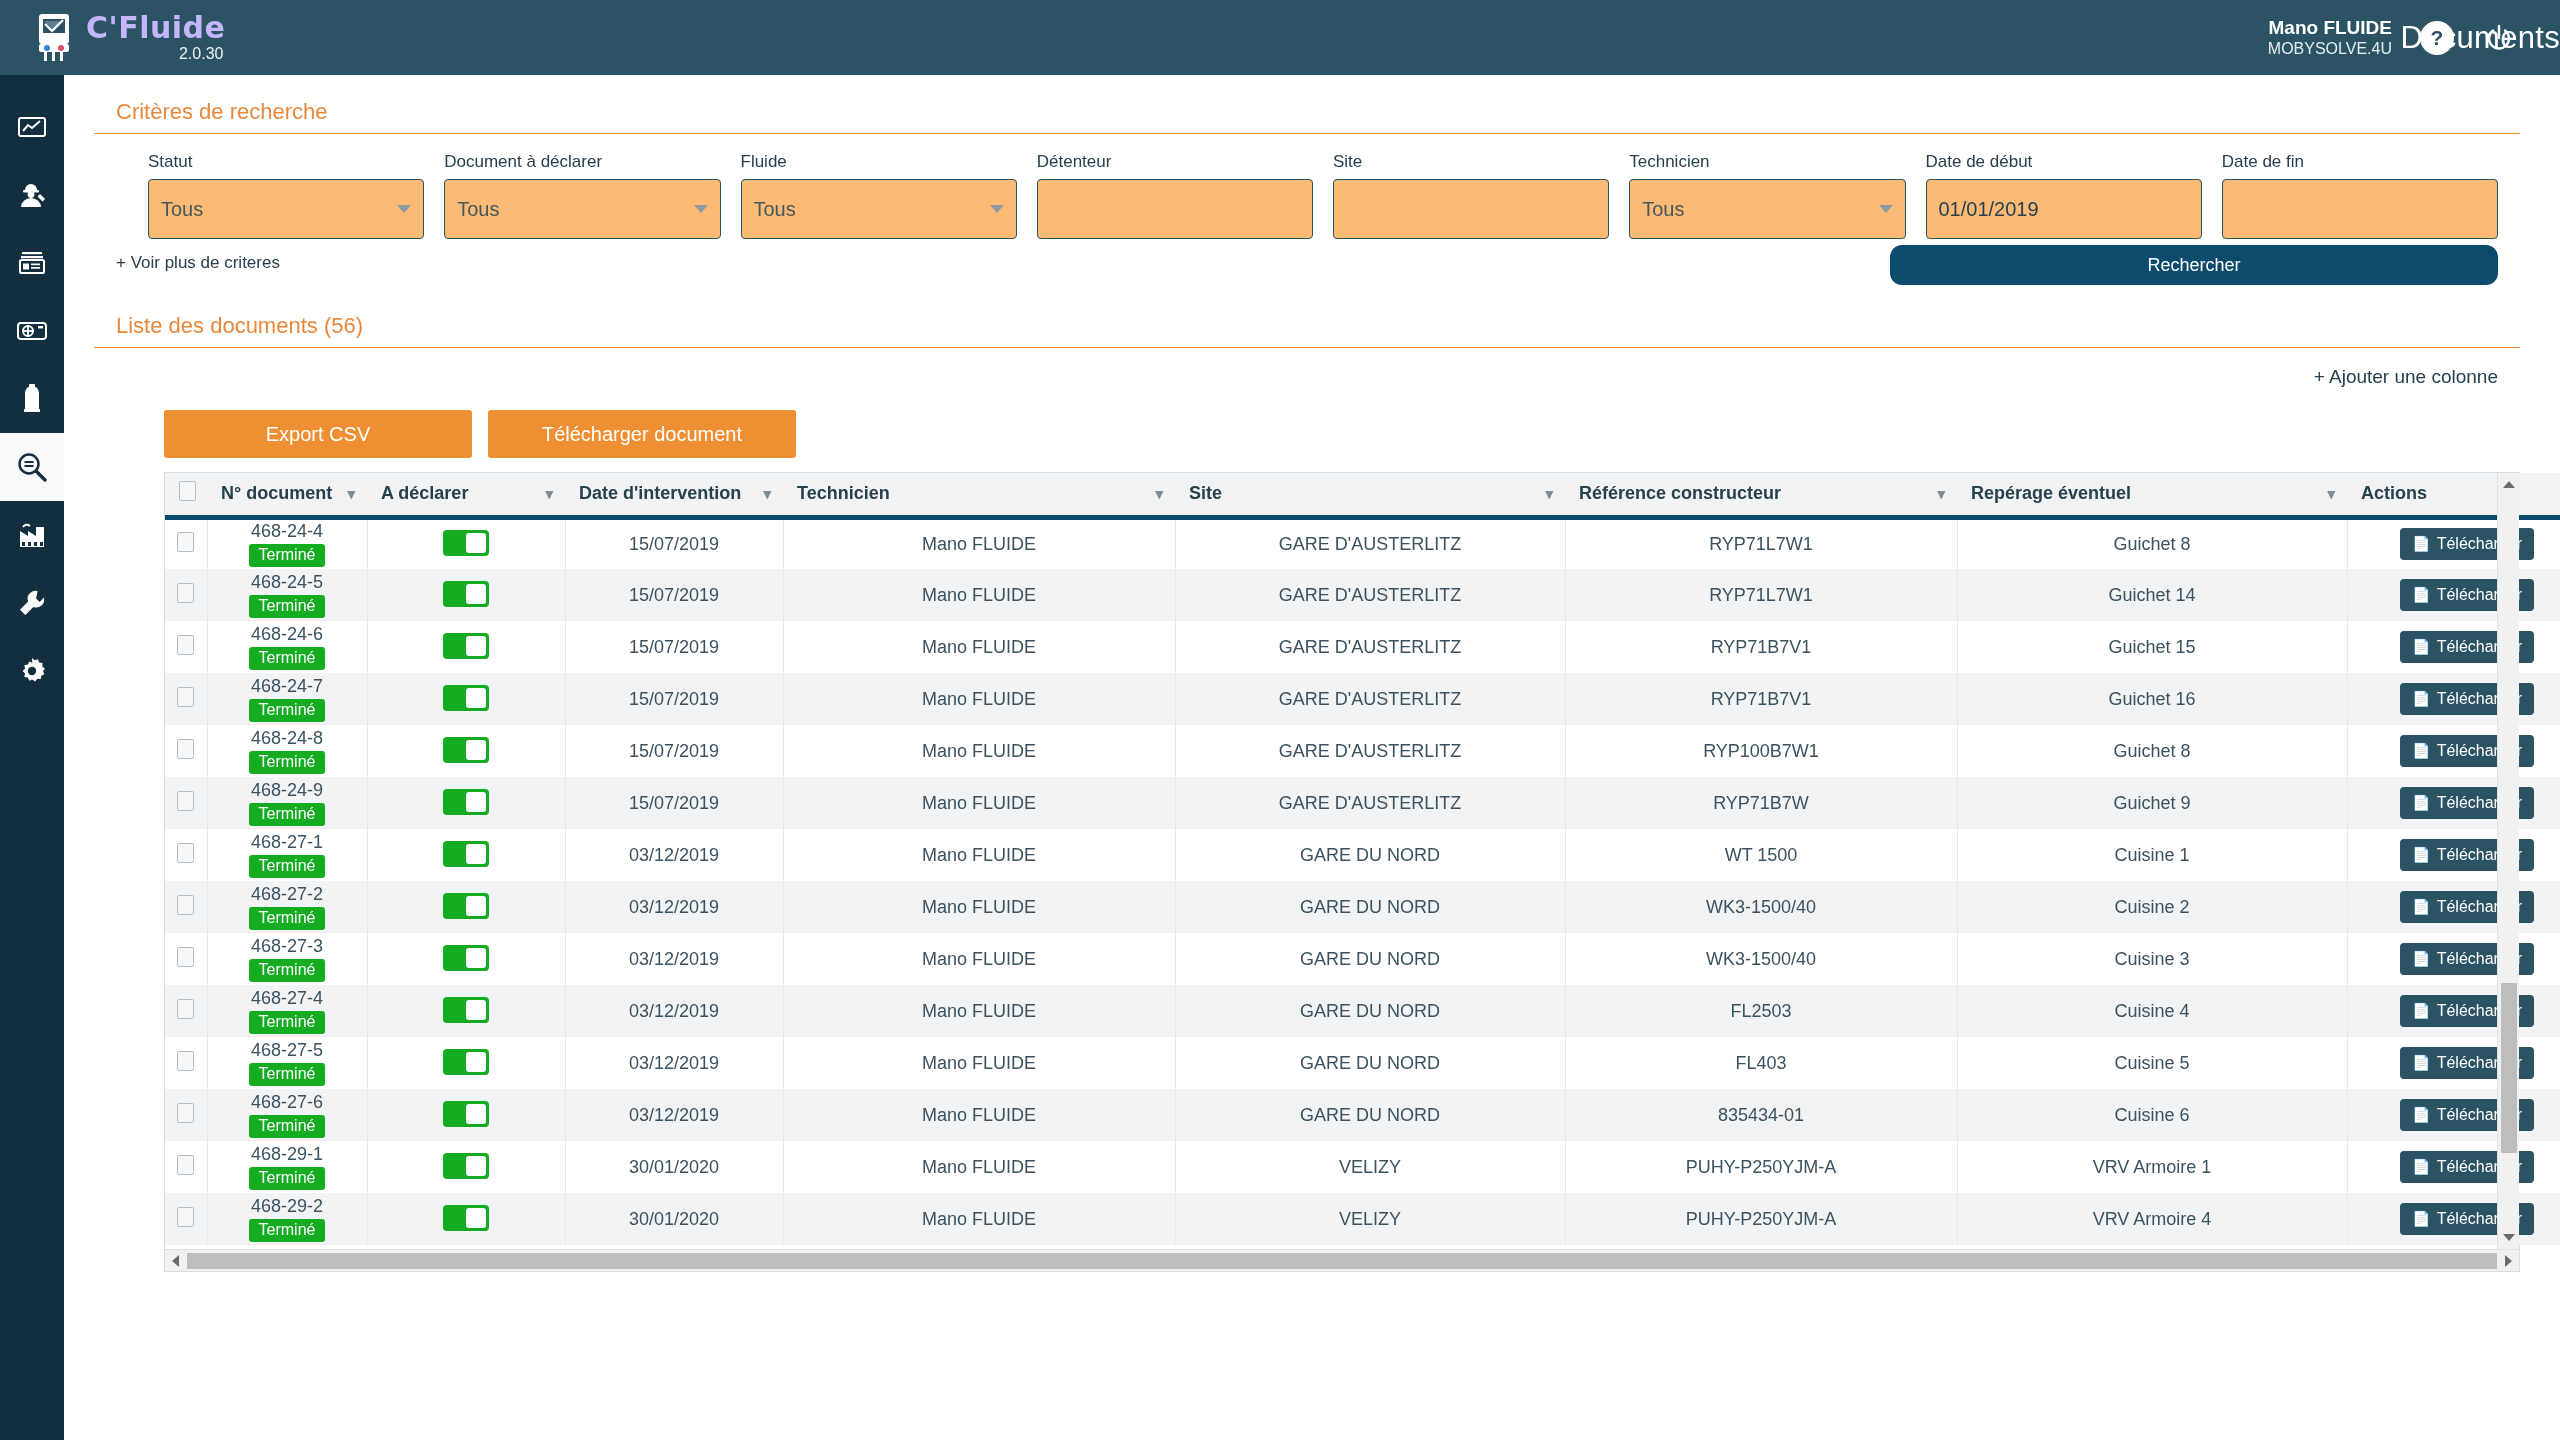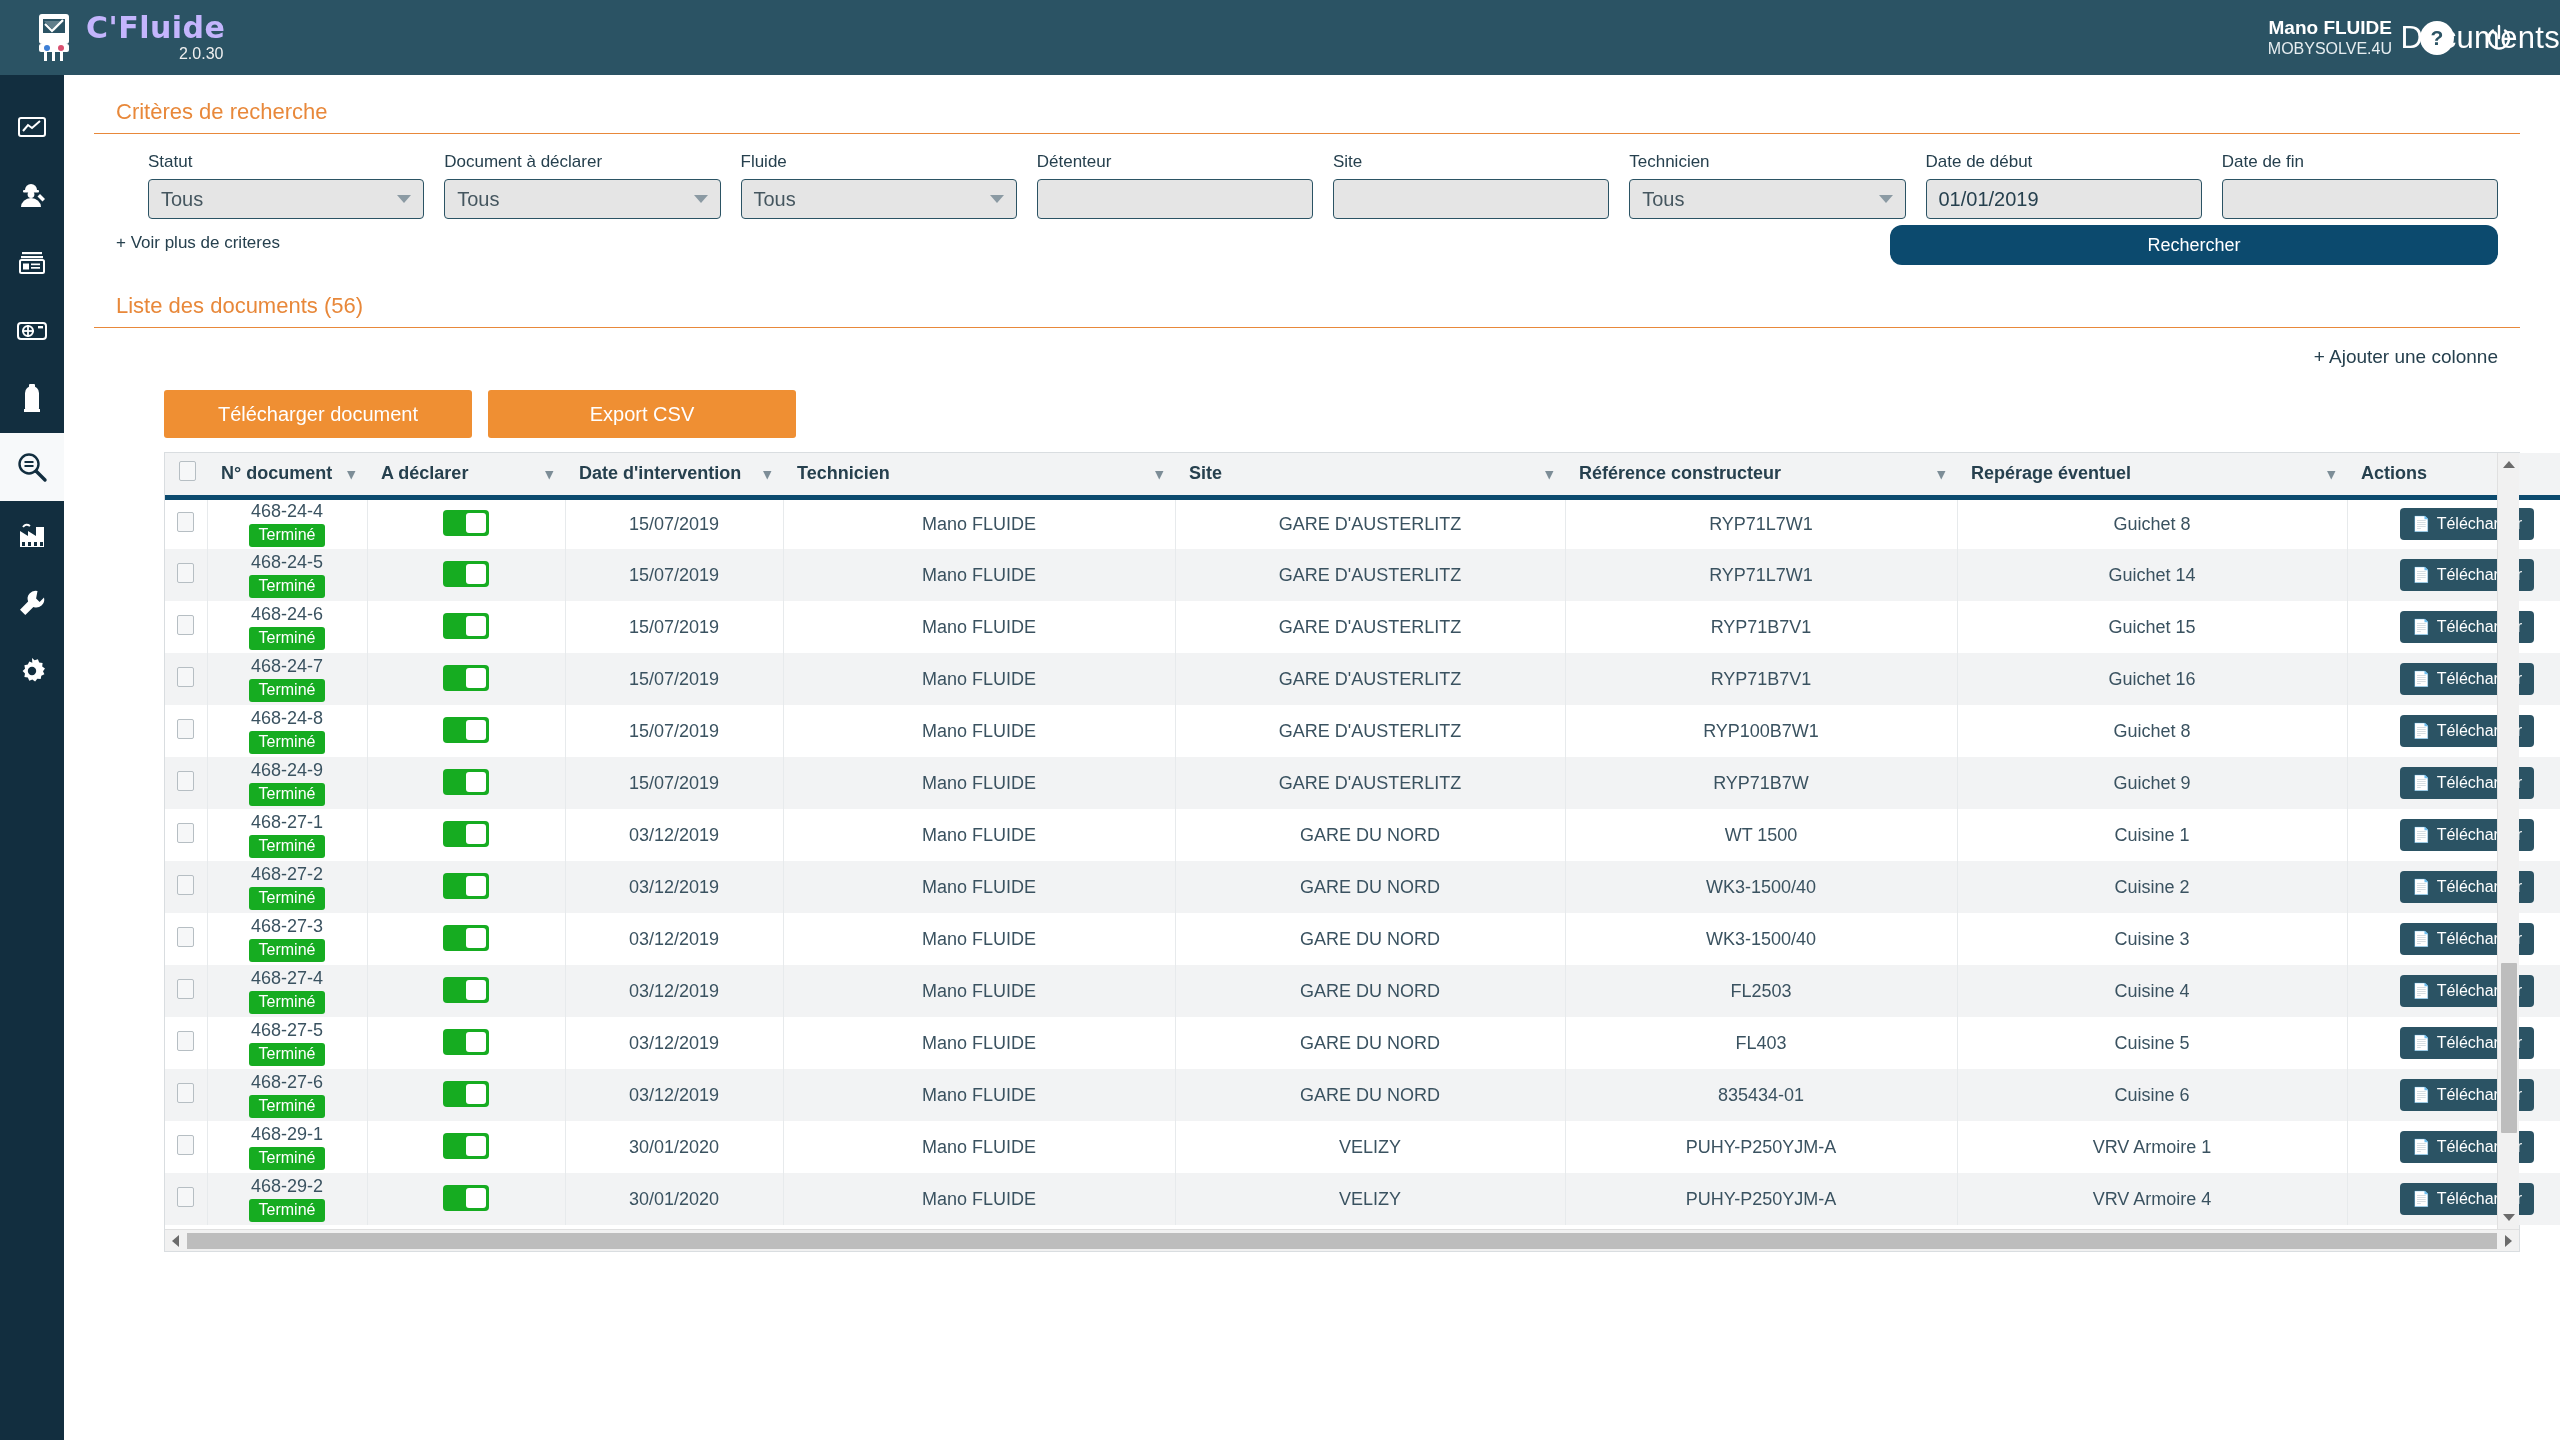--- a/index.html
+++ b/index.html
@@ -76,22 +76,22 @@
     border-bottom: 1.5px solid #e8883a; margin-bottom: 0;
   }
   .section-head.list { padding-top: 28px; }
 
   
   .criteria { padding: 18px 22px 0 22px; }
   .crit-row { display: flex; gap: 20px; margin-left: 32px; }
   .crit-field { flex: 1 1 0; min-width: 0; }
   .crit-label { font-size: 17px; color: #26404e; margin-bottom: 7px; }
   .crit-control {
-    height: 40px; border: 1.5px solid #2b5364; border-radius: 4px;
-    background: #e5e5e5; display: flex; align-items: center;
+    height: 60px; border: 1.5px solid #2b5364; border-radius: 4px;
+    background: #fdba74; display: flex; align-items: center;
     padding: 0 12px; font-size: 20px; color: #45565f; position: relative;
     cursor: pointer;
   }
   .crit-control.input { cursor: text; color: #26404e; }
   .crit-caret {
     margin-left: auto; width: 0; height: 0;
     border-left: 7px solid transparent; border-right: 7px solid transparent;
     border-top: 8px solid #8b9aa3;
   }
   .more-crit {
@@ -399,22 +399,22 @@
       </div>
     </div>
 
     <div class="section-head list">Liste des documents (56)</div>
 
     <div class="addcol-row">
       <span class="addcol">+ Ajouter une colonne</span>
     </div>
 
     <div class="act-row">
+      <button class="btn-orange btn-csv">Export CSV</button>
       <button class="btn-orange btn-dl">Télécharger document</button>
-      <button class="btn-orange btn-csv">Export CSV</button>
     </div>
 
     <div class="table-shell">
       <div class="table-inner">
         <div class="table-cols">
           <table class="tbl">
             <colgroup>
               <col class="col-chk">
                 <col class="col-num">
                 <col class="col-dec">

